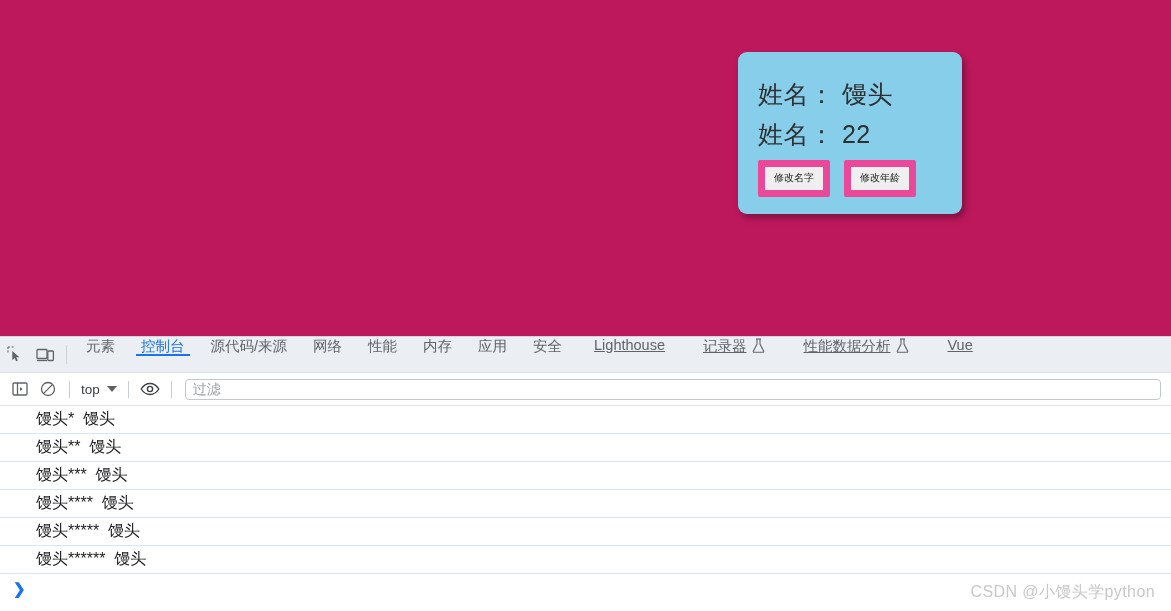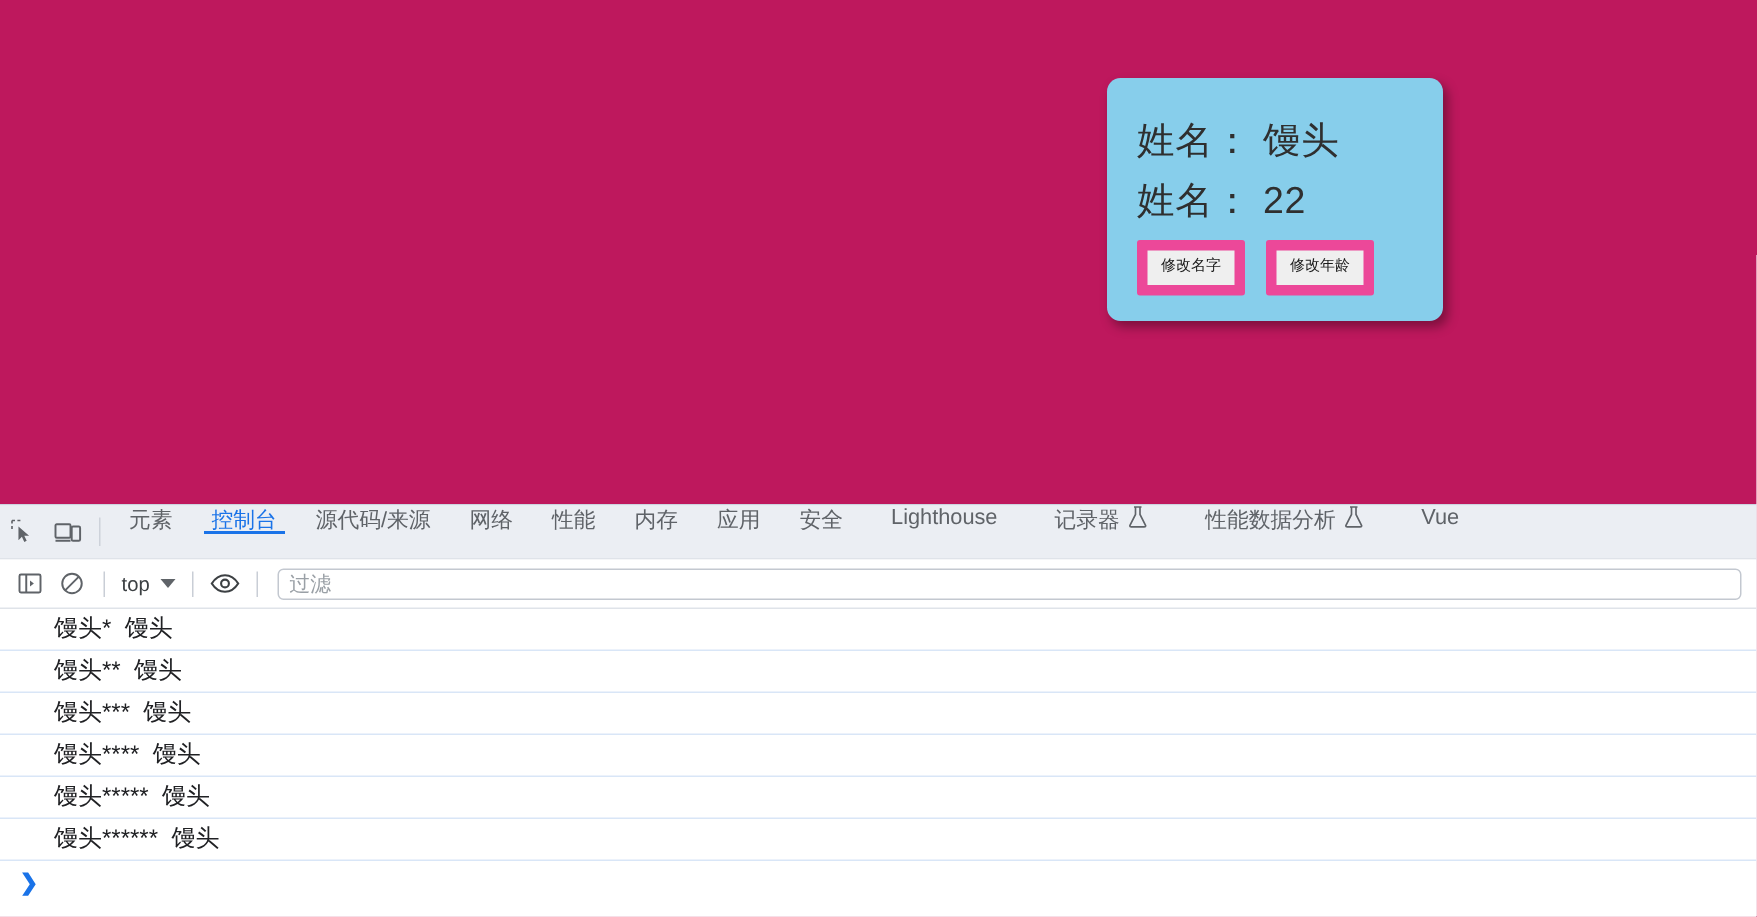--- a/index.html
+++ b/index.html
@@ -72,21 +72,21 @@
   .dt-tabs { display: flex; align-items: flex-start; }
   .dt-tab {
     display: flex; align-items: center; gap: 6px;
     padding: 0 13px;
     font-size: 14.5px;
     color: #5f6368;
     cursor: pointer;
     position: relative;
     white-space: nowrap;
   }
-  .dt-tab.wide { padding: 0 19px; }
+  .dt-tab.wide { padding: 0 19px; text-decoration: underline; }
   .dt-tab.active { color: #1a73e8; }
   .dt-tab.active::after {
     content: ""; position: absolute; left: 8px; right: 8px; bottom: 0;
     height: 2px; background: #1a73e8;
   }
   .flask { display: inline-block; }
 
   
   .dt-consolebar {
     height: 33px;
@@ -291,13 +291,14 @@
       <div class="log-row">馒头****  馒头</div>
       <div class="log-row">馒头*****  馒头</div>
       <div class="log-row">馒头******  馒头</div>
       <div class="prompt-row">
         <span class="prompt-chevron">❯</span>
       </div>
     </div>
 
   </div>
 
+  <div class="watermark">CSDN @小馒头学python</div>
 </div>
 
 </body></html>

